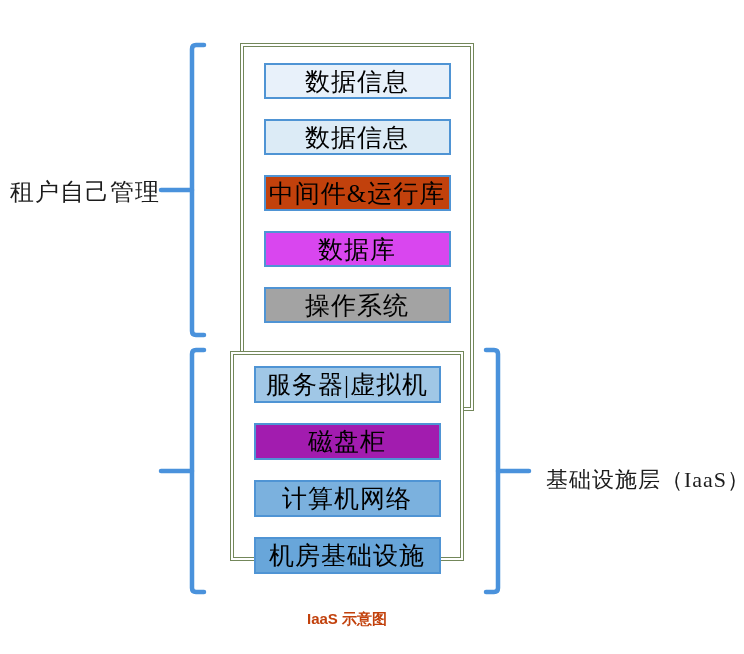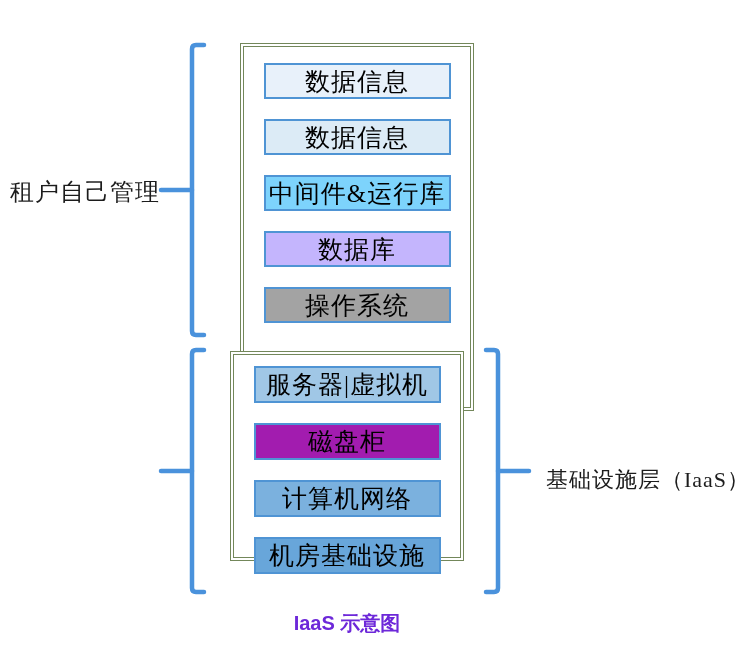--- a/index.html
+++ b/index.html
@@ -70,22 +70,22 @@
   .tenant-content .layer-box { height: 36px; }
   .provider-content .layer-box { height: 38px; }
   .caption {
     position: absolute;
     left: 230px;
     top: 610px;
     width: 234px;
     text-align: center;
     font-family: "Liberation Sans", "DejaVu Sans", sans-serif;
     font-weight: 600;
-    font-size: 20px;
-    color: #6d28d9;
+    font-size: 15px;
+    color: #c2410c;
     white-space: nowrap;
   }
 </style>
 </head>
 <body>
 
 <div class="stage">
 
   <div class="side-label" style="left:10px; top:178px;">租户自己管理</div>
 
@@ -104,22 +104,22 @@
   <svg class="brace" style="left:482px; top:347px;" width="52" height="248" viewBox="0 0 52 248">
     <path class="brace-path" d="M4,3 L12,3 Q16,3 16,7 L16,241 Q16,245 12,245 L4,245"></path>
     <path class="brace-path" d="M16,124 L47,124"></path>
   </svg>
 
   <div class="group-outer" style="left:240px; top:43px; width:234px; height:368px;">
     <div class="group-inner">
       <div class="group-content tenant-content">
         <div class="layer-box" style="background-color: rgb(232, 241, 250);">数据信息</div>
         <div class="layer-box" style="background-color: rgb(220, 235, 246);">数据信息</div>
-        <div class="layer-box" style="background-color: #7dd3fc;">中间件&amp;运行库</div>
-        <div class="layer-box" style="background-color: #c4b5fd;">数据库</div>
+        <div class="layer-box" style="background-color: #c2410c;">中间件&amp;运行库</div>
+        <div class="layer-box" style="background-color: #d946ef;">数据库</div>
         <div class="layer-box" style="background-color: #a3a3a3;">操作系统</div>
       </div>
     </div>
   </div>
 
   <div class="group-outer" style="left:230px; top:351px; width:234px; height:210px;">
     <div class="group-inner">
       <div class="group-content provider-content">
         <div class="layer-box" style="background-color: rgb(160, 199, 230);">服务器|虚拟机</div>
         <div class="layer-box" style="background-color: #a21caf;">磁盘柜</div>

